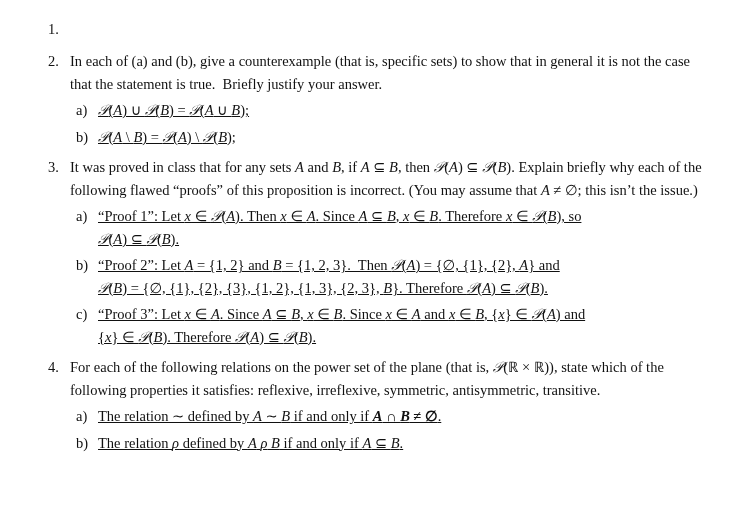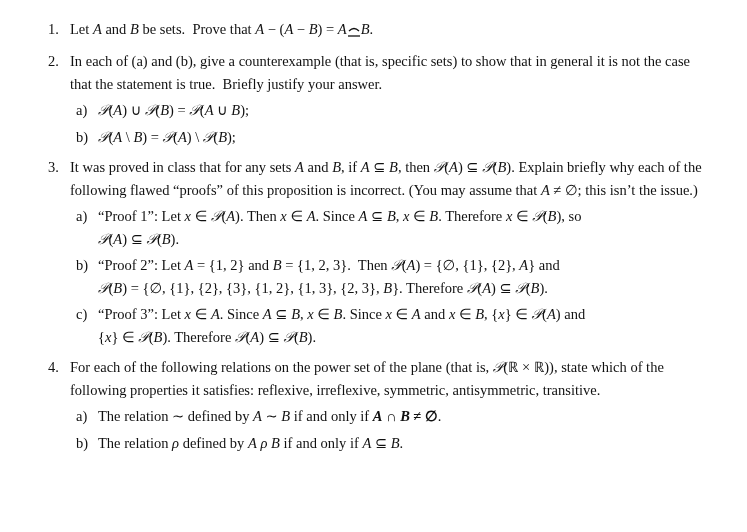--- a/index.html
+++ b/index.html
@@ -18,36 +18,31 @@
       display: flex;
       margin-left: 28px;
       margin-top: 4px;
       gap: 0;
     }
     .sub-label {
       min-width: 22px;
     }
     .sub-content {
       flex: 1;
+      text-decoration: underline;
     }
   </style>
 </head>
 <body>
 
 <div>
 
   <div class="problem">
     <div style="display:flex; gap:4px;">
       <span style="min-width:18px;">1.</span>
-      <span>
-        Let <em>A</em> and <em>B</em> be sets.&nbsp; Prove that <em>A</em> − (<em>A</em> − <em>B</em>) = <em>A</em><span style="position:relative; display:inline-block; width:14px; height:14px; vertical-align:middle;"><svg width="14" height="14" viewBox="0 0 14 14" style="position:absolute;top:0;left:0;">
-              <path d="M2 7 Q7 2 12 7" stroke="#111" stroke-width="1.3" fill="none"></path>
-              <line x1="1" y1="12" x2="13" y2="12" stroke="#111" stroke-width="1.3"></line>
-            </svg></span><em>B</em>.
-      </span>
     </div>
   </div>
 
   <div class="problem" style="margin-bottom:8px;">
     <div style="display:flex; gap:4px;">
       <span style="min-width:18px;">2.</span>
       <span>
         In each of (a) and (b), give a counterexample (that is, specific sets) to show that in general it is not the case that the statement is true.&nbsp; Briefly justify your answer.
       </span>
     </div>

